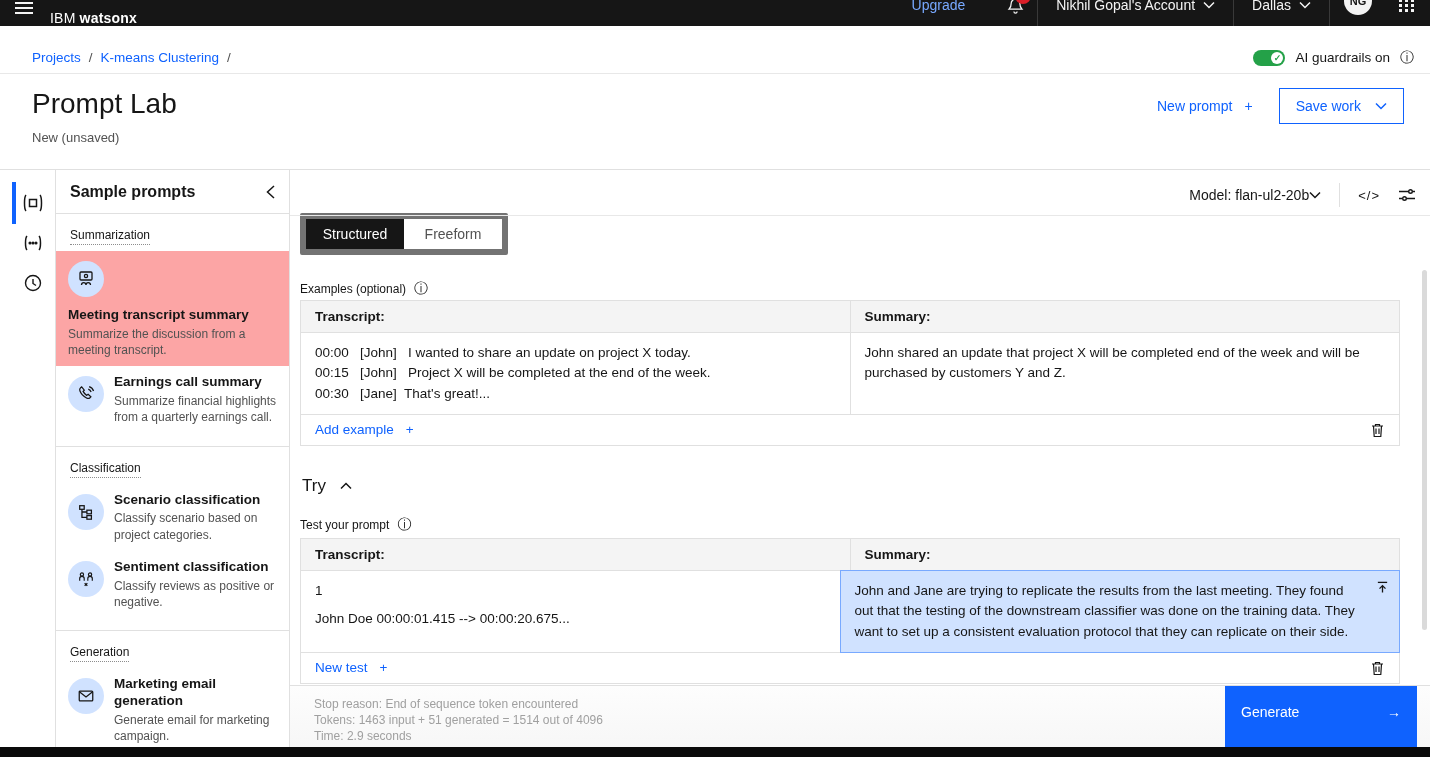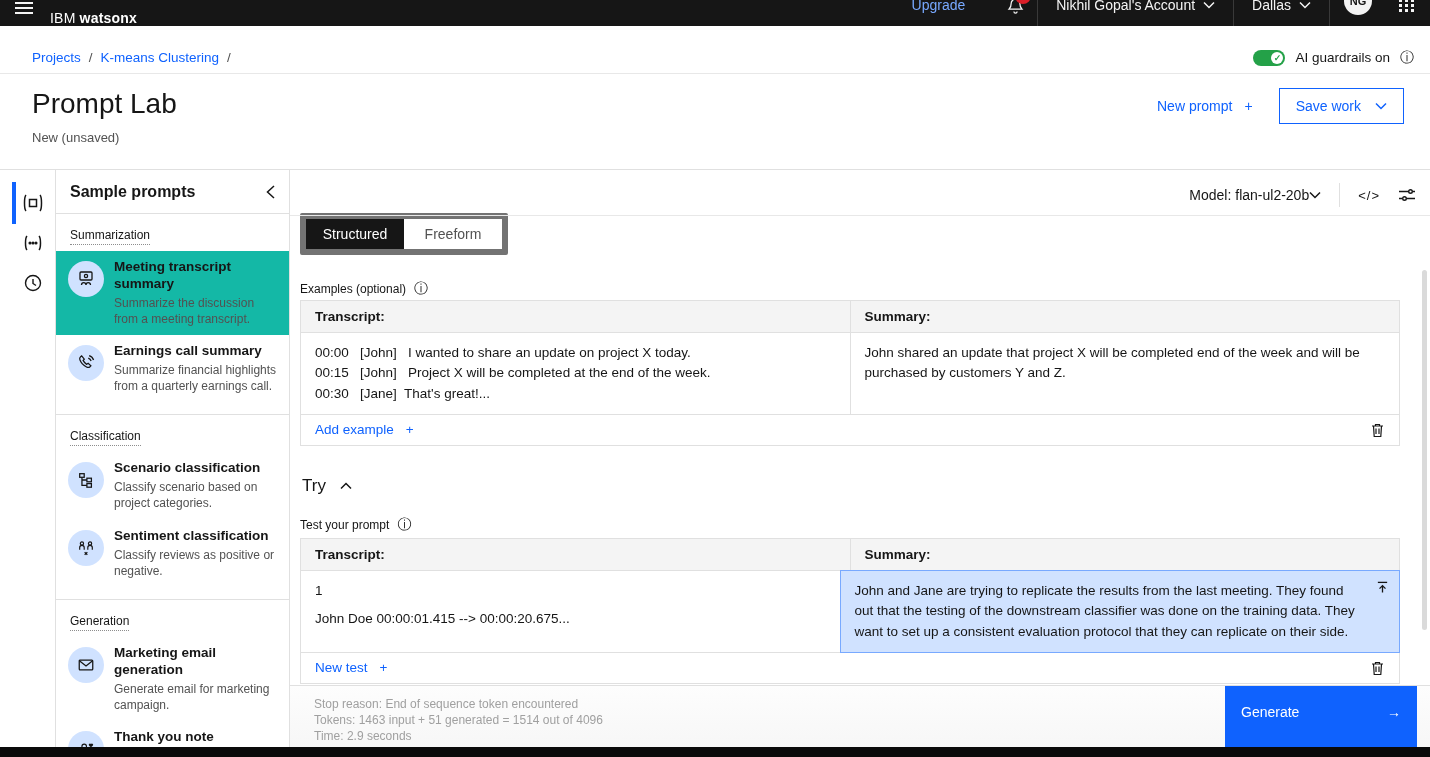--- a/index.html
+++ b/index.html
@@ -50,21 +50,21 @@
   .rail-btn { position:absolute; left:20px; width:26px; height:26px; display:flex; align-items:center; justify-content:center; color:#161616; cursor:pointer; }
 
   .panel { position:absolute; top:0; left:56px; width:234px; height:100%; border-right:1px solid #e0e0e0; overflow:hidden; }
   .panel-hdr { height:44px; display:flex; align-items:center; padding:0 14px; border-bottom:1px solid #e0e0e0; }
   .panel-hdr .t { font-size:16px; font-weight:700;text-align:center; }
   .panel-collapse { margin-left:auto; cursor:pointer; display:flex; }
   .sec { border-bottom:1px solid #e0e0e0; padding:10px 0 12px; }
   .sec:last-child { border-bottom:none; }
   .sec-label { display:inline-block; margin:4px 14px 6px; font-size:12px; color:#161616; border-bottom:1px dotted #8d8d8d; padding-bottom:2px; cursor:pointer; }
   .sp-item { display:flex; gap:10px; padding:8px 10px 8px 12px; cursor:pointer; align-items:flex-start; }
-  .sp-item.selected { background:#14b8a6; }
+  .sp-item.selected { background:#fca5a5;flex-direction:column; }
   .sp-ic { flex:0 0 36px; width:36px; height:36px; border-radius:50%; background:#d0e2ff; display:flex; align-items:center; justify-content:center; color:#161616; margin-top:2px; }
   .sp-tx .tt { font-size:13.5px; font-weight:700; line-height:1.25; }
   .sp-tx .dd { font-size:12px; color:#525252; line-height:1.35; margin-top:2px; }
 
   
   .main { position:absolute; top:0; left:290px; width:1140px; height:100%; }
   .tabs { position:absolute; top:11px; left:10px; display:flex; border:6px solid #737373; border-radius:2px; overflow:hidden;margin-top:32px; }
   .tab { font-size:14px; padding:7px 0; width:98px; text-align:center; cursor:pointer; background:#fff; color:#525252; }
   .tab.active { background:#161616; color:#fff; }
   .model-row { position:absolute; top:13px; right:14px; display:flex; align-items:center; gap:18px; }

